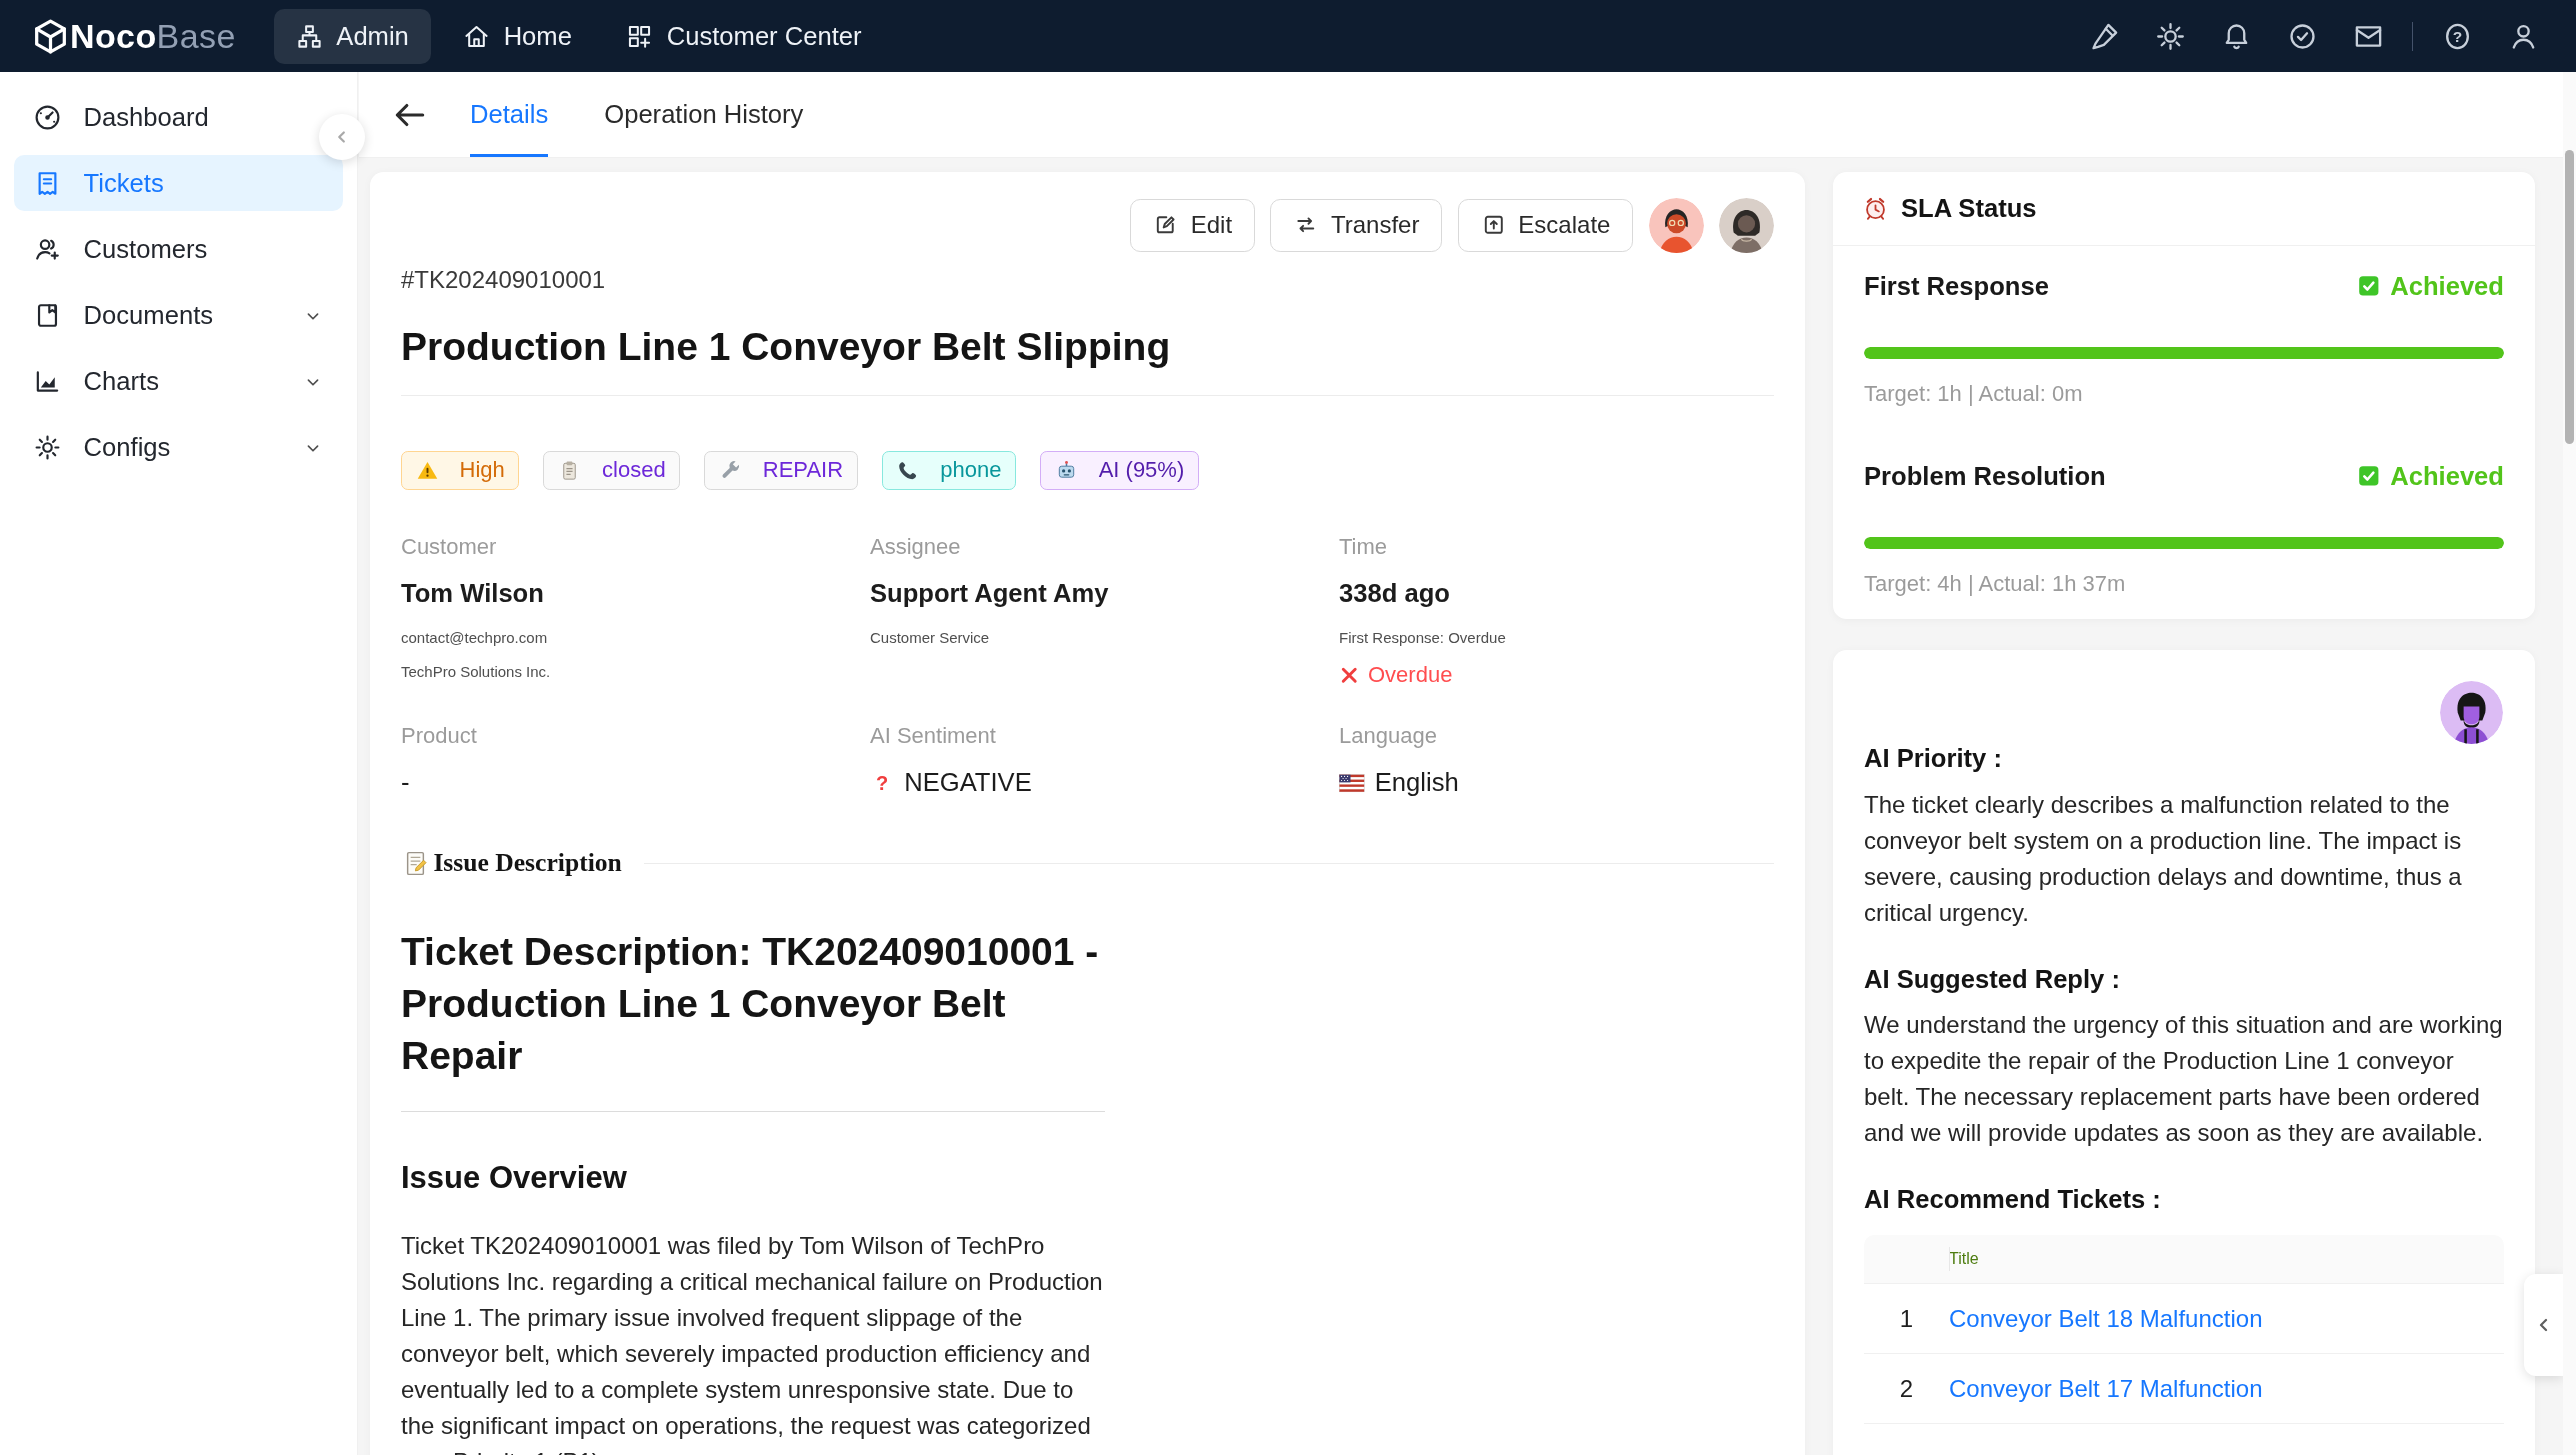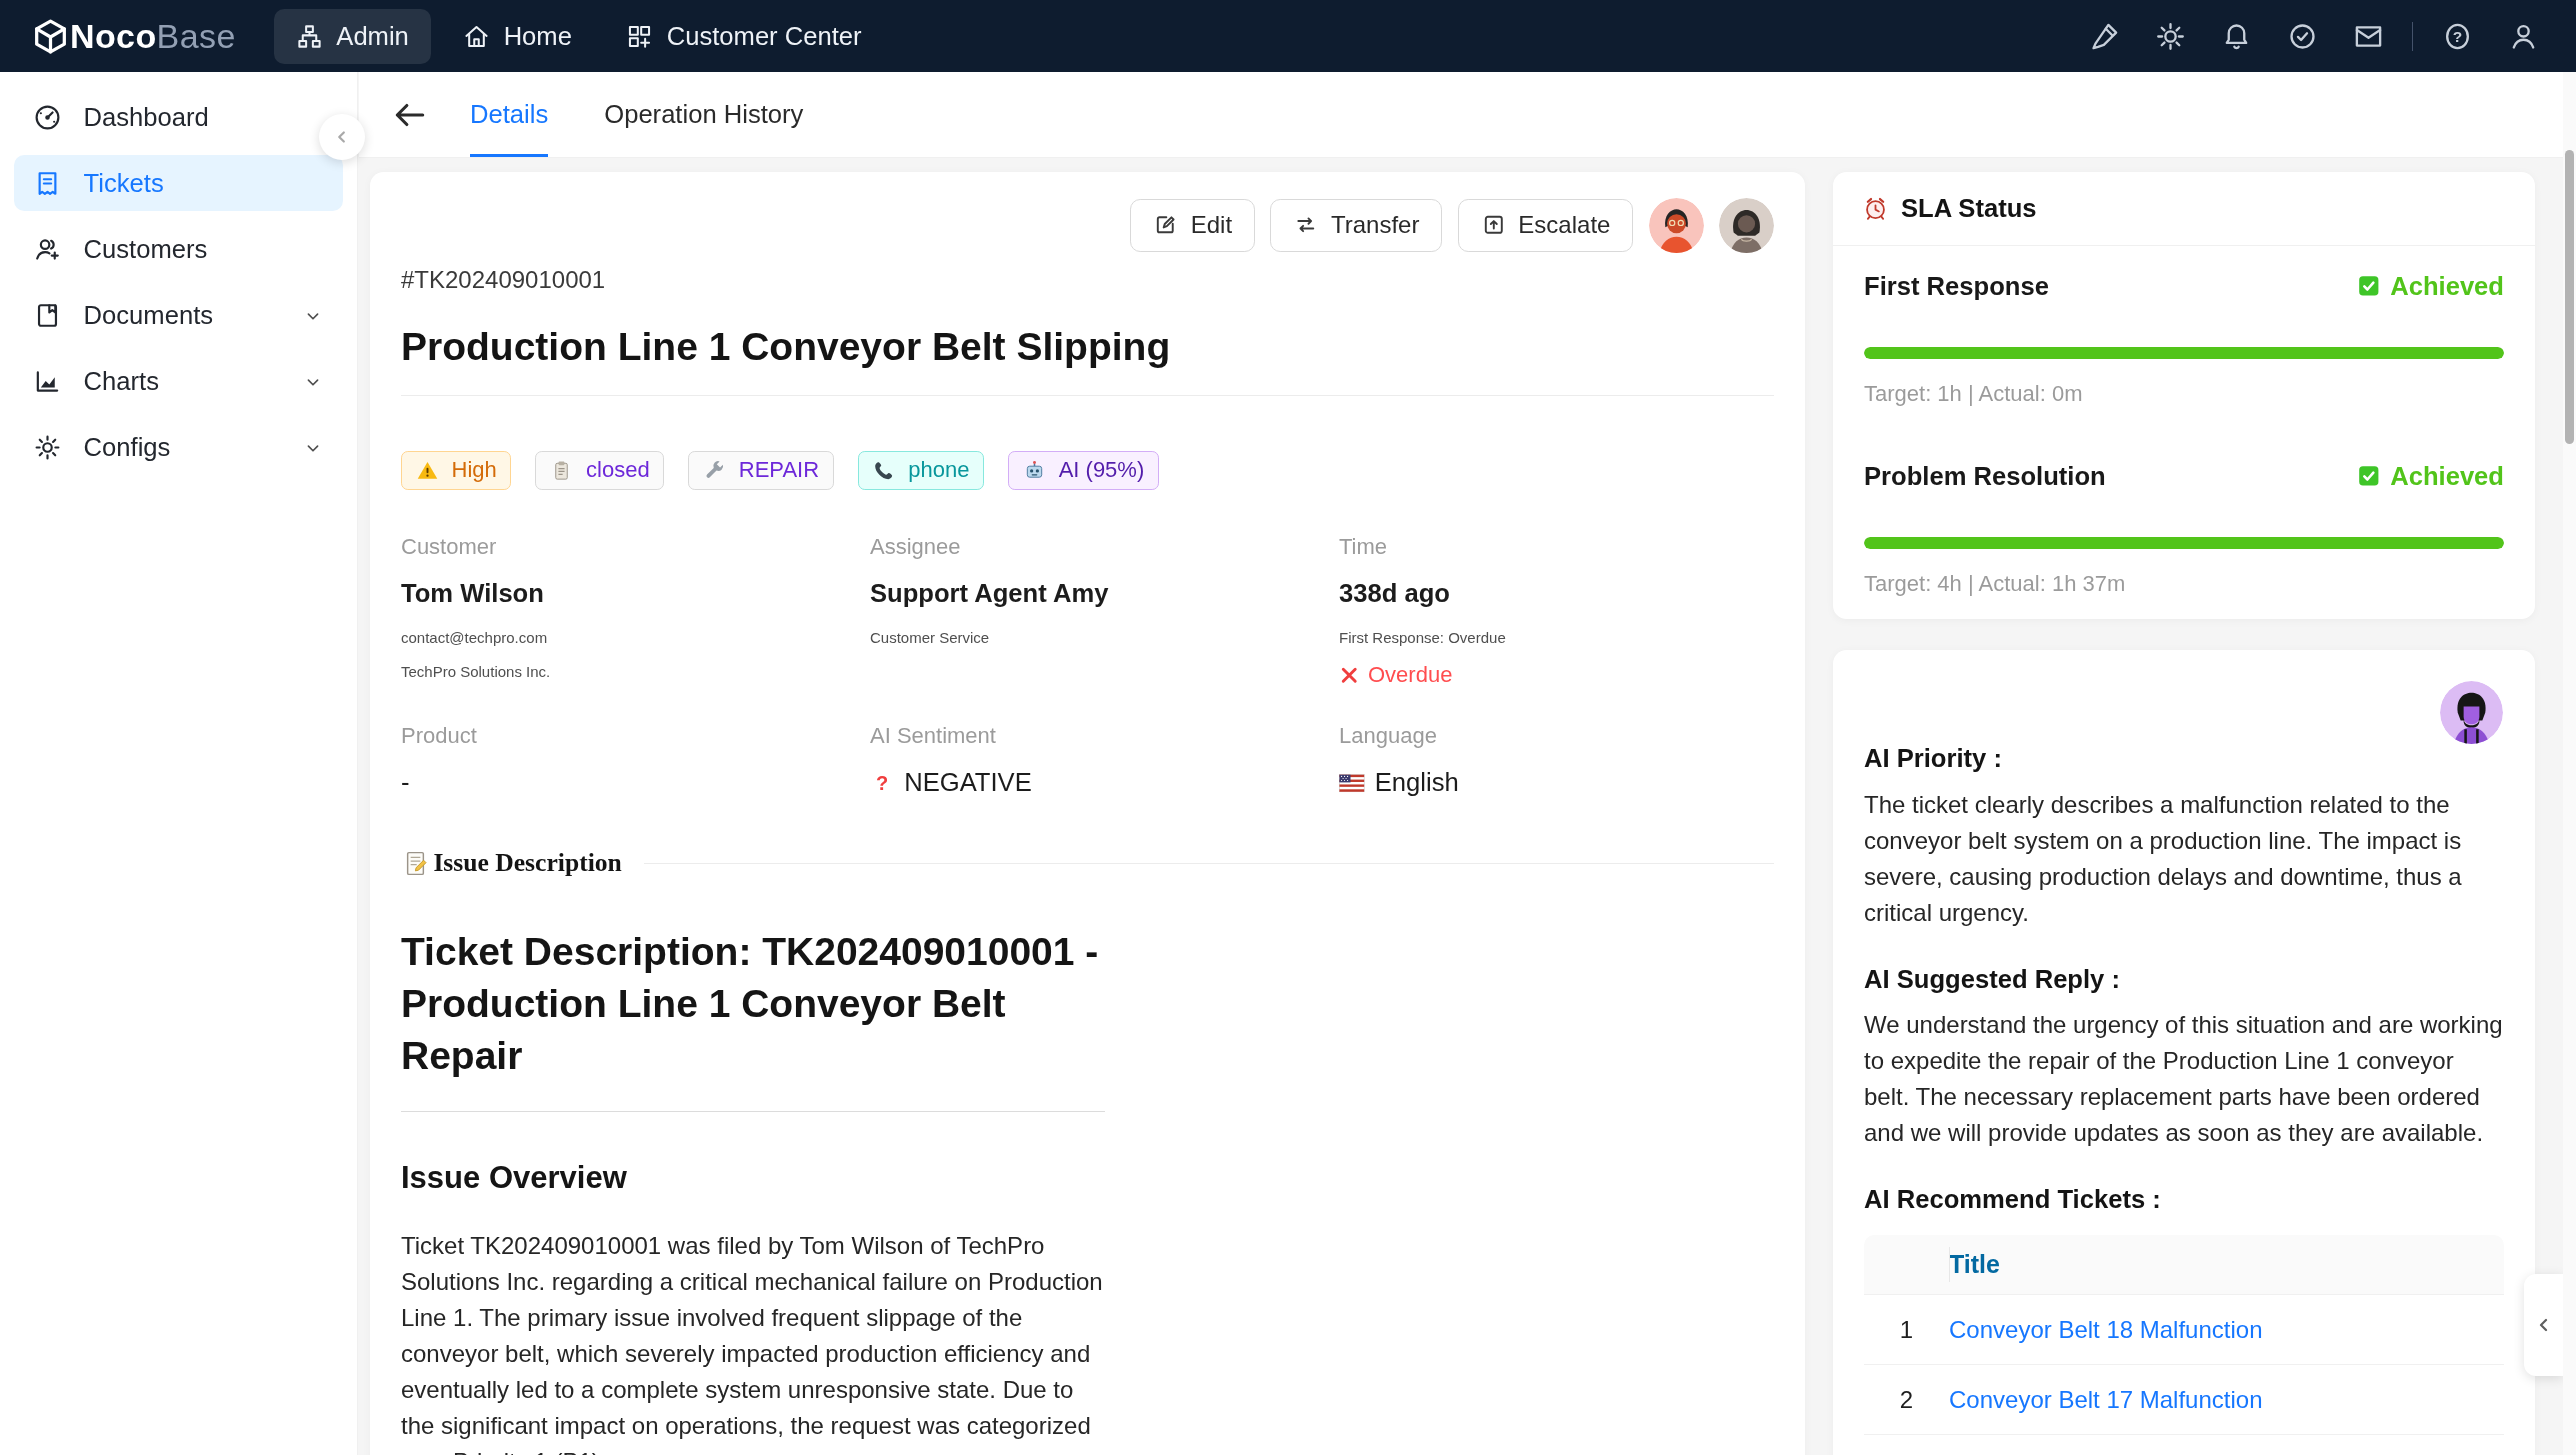--- a/index.html
+++ b/index.html
@@ -54,21 +54,21 @@
          font-family:"Liberation Sans", sans-serif; }
   .btn .b-ic { width:25.6px; height:25.6px; color:#3a3a3a; }
   .avatar { width:55px; height:55px; border-radius:50%; overflow:hidden; flex:0 0 auto; cursor:pointer; }
 
   .ticket-id { margin-top:13.6px; font-size:24px; color:#3a3a3a; }
   .ticket-title { margin-top:31px; font-size:39px; font-weight:700; color:#141414; }
   .h-divider { margin-top:25.6px; border-top:0.9px solid #ececec; }
 
   .tags-row { margin-top:55px; display:flex; align-items:center; gap:24px; }
   .tag { height:39px; padding:0 13.6px; border-radius:6.8px; border:0.9px solid; font-size:22px;
-         display:flex; align-items:center; gap:13px; }
+         display:flex; align-items:center; gap:21px; }
   .tag .t-ic { width:23px; height:23px; }
   .tag.orange  { background:#fff7e6; border-color:#ffd591; color:#d46b08; }
   .tag.default { background:#fafafa; border-color:#d9d9d9; color:#6d28d9; }
   .tag.cyan    { background:#e6fffb; border-color:#87e8de; color:#08979c; }
   .tag.purple  { background:#f9f0ff; border-color:#d3adf7; color:#531dab; }
 
   .fields-grid { margin-top:44px; display:grid; grid-template-columns:469px 469px 1fr; row-gap:34px; }
   .f-label { font-size:22px; color:#9b9b9b; margin-bottom:19px; }
   .f-name  { font-size:25.6px; font-weight:600; color:#1c1c1c; margin-bottom:13.6px; }
   .f-line  { font-size:15px; color:#4f4f4f; line-height:34px; }
@@ -100,21 +100,21 @@
   .sla-gap { margin-top:55px; }
 
   .ai-card { position:absolute; left:1833px; top:650px; width:702px; height:938px; padding:0 31px; }
   .ai-avatar { position:absolute; top:31px; right:32px; width:63px; height:63px; border-radius:50%; overflow:hidden; }
   .ai-label { font-size:25.6px; font-weight:700; color:#141414; }
   .ai-label.first { padding-top:94px; }
   .ai-label.next { margin-top:34px; }
   .ai-p { margin-top:13.6px; font-size:24px; line-height:36px; color:#262626; }
   .ai-table { margin-top:20.5px; border-radius:10.2px 10.2px 0 0; overflow:hidden; border-bottom:0.9px solid #f0f0f0; }
   .ai-thead { display:grid; grid-template-columns:85px 1fr; background:#fafafa; }
-  .ai-th { padding:15.3px 0; font-size:25px; font-weight:700; color:#0369a1; position:relative; }
+  .ai-th { padding:15.3px 0; font-size:16px; font-weight:400; color:#4d7c0f; position:relative; }
   .ai-th.t-title::before { content:""; position:absolute; left:0; top:12px; bottom:12px; width:0.9px; background:#e7e7e7; }
   .ai-tr { display:grid; grid-template-columns:85px 1fr; border-top:0.9px solid #f0f0f0; background:#fff; }
   .ai-td-num { padding:20.5px 0; font-size:24px; color:#1f1f1f; text-align:center; }
   .ai-td-link { padding:20.5px 0; font-size:24px; color:#1677ff; cursor:pointer; }
 
   
   .right-handle { position:absolute; right:12.8px; top:1274px; width:39px; height:102px; background:#fff;
                   border-radius:12px 0 0 12px; box-shadow:0 2.6px 12px rgba(0,0,0,0.12); display:flex;
                   align-items:center; justify-content:center; color:#5f5f5f; z-index:40; cursor:pointer; }
   .scroll-track { position:absolute; right:0; top:72px; width:12.8px; height:1383px; background:#fafafa; z-index:45; }

